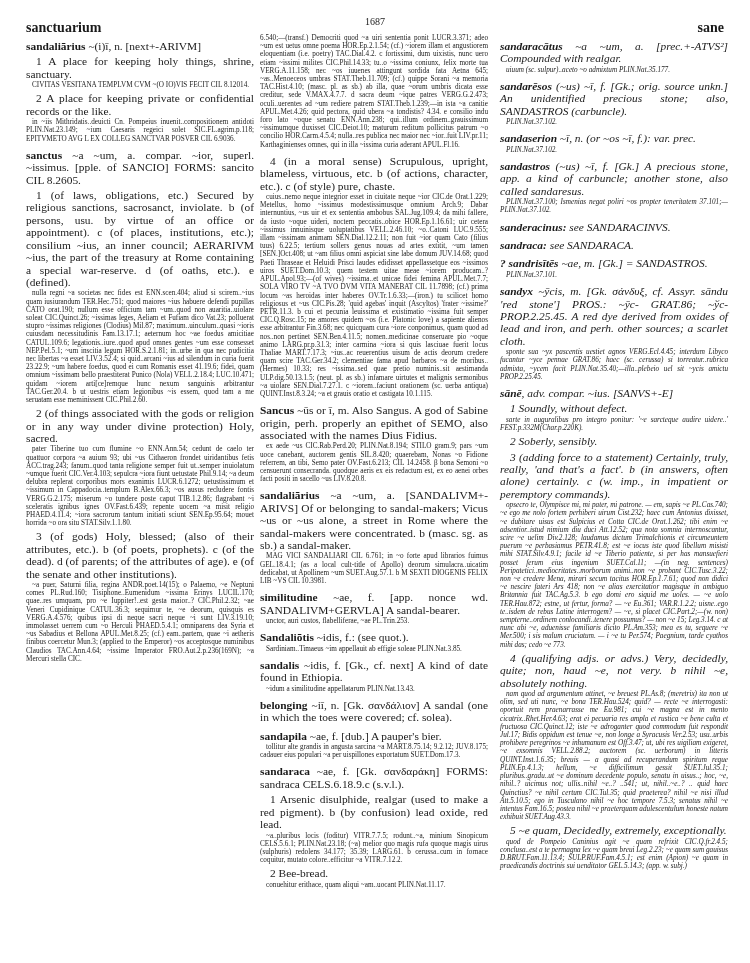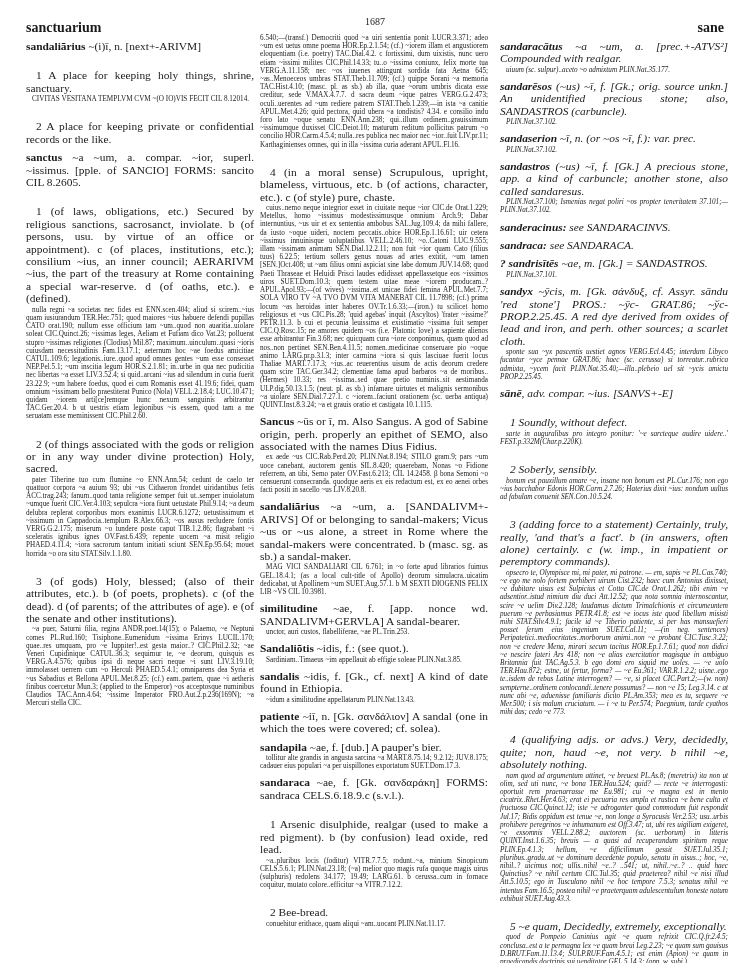--- a/index.html
+++ b/index.html
@@ -8,38 +8,39 @@
   .running-head { position: absolute; top: 20px; font-weight: bold; font-size: 14px; font-family: "Liberation Serif", serif; }
   .rh-left { left: 26px; }
   .rh-right { right: 26px; }
   .page-number { position: absolute; top: 16px; left: 0; width: 750px; text-align: center; font-size: 10px; font-family: "Liberation Serif", serif; }
   .col { position: absolute; top: 40px; width: 228px; font-family: "Liberation Serif", serif; }
   .col1 { left: 26px; }
   .col2 { left: 260px; top: 34px; }
   .col3 { left: 500px; font-style: italic; }
   .entry { margin: 0 0 6px 0; }
   .def { font-size: 11.4px; line-height: 12.4px; text-align: justify; margin: 0 0 1px 0; }
-  .def.sense { text-indent: 10px; margin-top: 17px; }
+  .def.sense { text-indent: 10px; margin-top: 3px; }
   .hw { font-weight: bold; }
   .cite { font-size: 7.2px; line-height: 8.2px; text-align: justify; margin: 0 0 2px 0; text-indent: 6px; color: #222; }
 </style>
 </head>
 <body>
 
 <div class="page">
   <div class="running-head rh-left">sanctuarium</div>
   <div class="page-number">1687</div>
   <div class="running-head rh-right">sane</div>
 
   <div class="col col1">
     <div class="entry">
       <p class="def"><span class="hw">sandaliārius</span> <span>~(i)ī, n. [next+-ARIVM]</span></p>
       <p class="def sense">1 A place for keeping holy things, shrine, sanctuary.</p>
       <p class="cite">CIVITAS VESITANA TEMPLVM CVM ~(O IO)VIS FECIT CIL 8.12014.</p>
       <p class="def sense">2 A place for keeping private or confidential records or the like.</p>
+      <p class="cite">in ~iis Mithridatis..deuicti Cn. Pompeius inuenit..compositionem antidoti PLIN.Nat.23.149; ~ium Caesaris regeici solet SIC.FL.agrim.p.118; EPITVMETO AVG L EX COLLEG SANCTVAR POSVER CIL 6.9036.</p>
     </div>
     <div class="entry">
       <p class="def"><span class="hw">sanctus</span> <span>~a ~um, a. compar. ~ior, superl. ~issimus. [pple. of SANCIO] FORMS: sancito CIL 8.2605.</span></p>
       <p class="def sense">1 (of laws, obligations, etc.) Secured by religious sanctions, sacrosanct, inviolate. b (of persons, usu. by virtue of an office or appointment). c (of places, institutions, etc.); consilium ~ius, an inner council; AERARIVM ~ius, the part of the treasury at Rome containing a special war-reserve. d (of oaths, etc.). e (defined).</p>
       <p class="cite">nulla regni ~a societas nec fides est ENN.scen.404; aliud si scirem..~ius quam iusiurandum TER.Hec.751; quod maiores ~ius habuere defendi pupillas CATO orat.190; nullum esse officium tam ~um..quod non auaritia..uiolare soleat CIC.Quinct.26; ~issimas leges, Aeliam et Fufiam dico Vat.23; polluerat stupro ~issimas religiones (Clodius) Mil.87; maximum..uinculum..quasi ~ioris cuiusdam necessitudinis Fam.13.17.1; aeternum hoc ~ae foedus amicitiae CATUL.109.6; legationis..iure..quod apud omnes gentes ~um esse consesset NEP.Pel.5.1; ~um inscitia legum HOR.S.2.1.81; in..urbe in qua nec pudicitia nec libertas ~a esset LIV.3.52.4; si quid..arcani ~ius ad silendum in curia fuerit 23.22.9; ~um habere foedus, quod ei cum Romanis esset 41.19.6; fidei, quam omnium ~issimam bello praestiterat Punico (Nola) VELL.2.18.4; LUC.10.471; quidam ~iorem arti[ce]remque hunc nexum sanguinis arbitrantur TAC.Ger.20.4. b ut uestris etiam legionibus ~is essem, quod tam a me seruatam esse meminissent CIC.Phil.2.60.</p>
       <p class="def sense">2 (of things associated with the gods or religion or in any way under divine protection) Holy, sacred.</p>
       <p class="cite">pater Tiberine tuo cum flumine ~o ENN.Ann.54; cedunt de caelo ter quattuor corpora ~a auium 93; ubi ~us Cithaeron frondet uiridantibus fetis ACC.trag.243; fanum..quod tanta religione semper fuit ut..semper inuiolatum ~umque fuerit CIC.Ver.4.103; sepulcra ~iora fiunt uetustate Phil.9.14; ~a deum delubra replerat corporibus mors exanimis LUCR.6.1272; uetustissimum et ~issimum in Cappadocia..templum B.Alex.66.3; ~os ausus recludere fontis VERG.G.2.175; miserum ~o tundere poste caput TIB.1.2.86; flagrabant ~i sceleratis ignibus ignes OV.Fast.6.439; repente uocem ~a misit religio PHAED.4.11.4; ~iora sacrorum tantum initiati sciunt SEN.Ep.95.64; mouet horrida ~o ora situ STAT.Silv.1.1.80.</p>
       <p class="def sense">3 (of gods) Holy, blessed; (also of their attributes, etc.). b (of poets, prophets). c (of the dead). d (of parents; of the attributes of age). e (of the senate and other institutions).</p>
       <p class="cite">~a puer, Saturni filia, regina ANDR.poet.14(15); o Palaemo, ~e Neptuni comes PL.Rud.160; Tisiphone..Eumenidum ~issima Erinys LUCIL.170; quae..res umquam, pro ~e Iuppiter!..est gesta maior..? CIC.Phil.2.32; ~ae Veneri Cupidinique CATUL.36.3; sequimur te, ~e deorum, quisquis es VERG.A.4.576; quibus ipsi di neque sacri neque ~i sunt LIV.3.19.10; immolasset uerrem cum ~o Herculi PHAED.5.4.1; omniparens dea Syria et ~us Sabadius et Bellona APUL.Met.8.25; (cf.) eam..partem, quae ~i aetheris finibus coercetur Mun.3; (applied to the Emperor) ~os acceptosque numinibus Claudios TAC.Ann.4.64; ~issime Imperator FRO.Aut.2.p.236(169N); ~a Mercuri stella CIC.</p>
     </div>
@@ -67,30 +68,30 @@
     </div>
     <div class="entry">
       <p class="def"><span class="hw">Sandaliōtis</span> <span>~idis, f.: (see quot.).</span></p>
       <p class="cite">Sardiniam..Timaeus ~im appellauit ab effigie soleae PLIN.Nat.3.85.</p>
     </div>
     <div class="entry">
       <p class="def"><span class="hw">sandalis</span> <span>~idis, f. [Gk., cf. next] A kind of date found in Ethiopia.</span></p>
       <p class="cite">~idum a similitudine appellatarum PLIN.Nat.13.43.</p>
     </div>
     <div class="entry">
-      <p class="def"><span class="hw">patiente</span> <span>~iī, n. [Gk. σανδάλιον] A sandal (one in which the toes were covered; cf. solea).</span></p>
+      <p class="def"><span class="hw">belonging</span> <span>~iī, n. [Gk. σανδάλιον] A sandal (one in which the toes were covered; cf. solea).</span></p>
     </div>
     <div class="entry">
       <p class="def"><span class="hw">sandapila</span> <span>~ae, f. [dub.] A pauper's bier.</span></p>
       <p class="cite">tollitur alte grandis in angusta sarcina ~a MART.8.75.14; 9.2.12; JUV.8.175; cadauer eius populari ~a per uispillones exportatum SUET.Dom.17.3.</p>
     </div>
     <div class="entry">
       <p class="def"><span class="hw">sandaraca</span> <span>~ae, f. [Gk. σανδαράκη] FORMS: sandraca CELS.6.18.9.c (s.v.l.).</span></p>
       <p class="def sense">1 Arsenic disulphide, realgar (used to make a red pigment). b (by confusion) lead oxide, red lead.</p>
-      <p class="cite">~a..pluribus locis (foditur) VITR.7.7.5; rodunt..~a, minium Sinopicum CELS.5.6.1; PLIN.Nat.23.18; (~a) melior quo magis rufa quoque magis uirus (sulphuris) redolens 34.177; 19.49; LARG.61. b cerussa..cum in fornace coquitur, mutato colore..efficitur ~a VITR.7.12.2.</p>
+      <p class="cite">~a..pluribus locis (foditur) VITR.7.7.5; rodunt..~a, minium Sinopicum CELS.5.6.1; PLIN.Nat.23.18; (~a) melior quo magis rufa quoque magis uirus (sulphuris) redolens 34.177; 35.39; LARG.61. b cerussa..cum in fornace coquitur, mutato colore..efficitur ~a VITR.7.12.2.</p>
       <p class="def sense">2 Bee-bread.</p>
       <p class="cite">conuehitur erithace, quam aliqui ~am..uocant PLIN.Nat.11.17.</p>
     </div>
   </div>
 
   <div class="col col3">
     <div class="entry">
       <p class="def"><span class="hw">sandaracātus</span> <span>~a ~um, a. [prec.+-ATVS²] Compounded with realgar.</span></p>
       <p class="cite">uiuum (sc. sulpur)..aceto ~o admixtum PLIN.Nat.35.177.</p>
     </div>
@@ -118,21 +119,20 @@
     </div>
     <div class="entry">
       <p class="def"><span class="hw">sandyx</span> <span>~ȳcis, m. [Gk. σάνδυξ, cf. Assyr. sāndu 'red stone'] PROS.: ~ȳc- GRAT.86; ~ўc- PROP.2.25.45. A red dye derived from oxides of lead and iron, and perh. other sources; a scarlet cloth.</span></p>
       <p class="cite">sponte sua ~yx pascentis uestiet agnos VERG.Ecl.4.45; interdum Libyco fucantur ~yce pennae GRAT.86; haec (sc. cerussa) si torreatur..rubrica admixta, ~ycem facit PLIN.Nat.35.40;—illa..plebeio uel sit ~ycis amictu PROP.2.25.45.</p>
     </div>
     <div class="entry">
       <p class="def"><span class="hw">sānē</span>, <span>adv. compar. ~ius. [SANVS+-E]</span></p>
       <p class="def sense">1 Soundly, without defect.</p>
       <p class="cite">sarte in auguralibus pro integro ponitur: '~e sarcteque audire uidere..' FEST.p.332M(Char.p.220K).</p>
       <p class="def sense">2 Soberly, sensibly.</p>
-      <p class="cite">bonum est pauxillum amare ~e, insane non bonum est PL.Cur.176; non ego ~ius bacchabor Edonis HOR.Carm.2.7.26; Haterius dixit ~ius: nondum uultus ad fabulam conuenit SEN.Con.10.5.24.</p>
       <p class="def sense">3 (adding force to a statement) Certainly, truly, really, 'and that's a fact'. b (in answers, often alone) certainly. c (w. imp., in impatient or peremptory commands).</p>
       <p class="cite">opsecro te, Olympisce mi, mi pater, mi patrone. — em, sapis ~e PL.Cas.740; ~e ego me nolo fortem perhiberi uirum Cist.232; haec cum Antonius dixisset, ~e dubitare uisus est Sulpicius et Cotta CIC.de Orat.1.262; tibi enim ~e adsentior..istud nimium diu duci Att.12.52; qua nota somnia internoscantur, scire ~e uelim Div.2.128; laudamus dictum Trimalchionis et circumeuntem puerum ~e perbasiamus PETR.41.8; est ~e iocus iste quod libellum misisti mihi STAT.Silv.4.9.1; facile id ~e Tiberio patiente, si per has mansuefieri posset ferum eius ingenium SUET.Cal.11; —(in neg. sentences) Peripatetici..mediocritates..morborum animi..non ~e probant CIC.Tusc.3.22; non ~e credere Mena, mirari secum tacitus HOR.Ep.1.7.61; quod non didici ~e nescire fateri Ars 418; non ~e alias exercitatior magisque in ambiguo Britannia fuit TAC.Ag.5.3. b ego domi ero siquid me uoles. — ~e uolo TER.Hau.872; estne, ut fertur, forma? — ~e Eu.361; VAR.R.1.2.2; uisne..ego te..isdem de rebus Latine interrogem? — ~e, si placet CIC.Part.2;—(w. non) sempterne..ordinem conlocandi..tenere possumus? — non ~e 15; Leg.3.14. c at nunc abi ~e, aduenisse familiaris dicito PL.Am.353; mea es tu, sequere ~e Mer.500; i sis malum cruciatum. — i ~e tu Per.574; Paegnium, tarde cyathos mihi das; cedo ~e 773.</p>
       <p class="def sense">4 (qualifying adjs. or advs.) Very, decidedly, quite; non, haud ~e, not very. b nihil ~e, absolutely nothing.</p>
       <p class="cite">nam quod ad argumentum attinet, ~e breuest PL.As.8; (meretrix) ita non ut olim, sed uti nunc, ~e bona TER.Hau.524; quid? — recte ~e interrogasti: oportuit rem praenarrasse me Eu.981; cui ~e magna est in mento cicatrix..Rhet.Her.4.63; erat ei pecuaria res ampla et rustica ~e bene culta et fructuosa CIC.Quinct.12; iste ~e adroganter quod commodum fuit respondit Jul.17; Bidis oppidum est tenue ~e, non longe a Syracusis Ver.2.53; usu..urbis prohibere peregrinos ~e inhumanum est Off.3.47; ut, ubi res uigiliam exigeret, ~e exsomnis VELL.2.88.2; auctorem (sc. uerborum) in litteris QUINT.Inst.1.6.35; breuis — a quasi ad recuperandum spiritum reque PLIN.Ep.4.1.3; hellum, ~e difficilimum gessit SUET.Jul.35.1; pluribus..gradu..ut ~e dominum decedente populo, senatu in uisus..; hoc, ~e, nihil..? uicimus not; ullis..nihil ~e..? ..541; ut, nihil..~e..? .. quid haec Quinctius? ~e nihil certum CIC.Tul.35; quid praeterea? nihil ~e nisi illud Att.5.10.5; ego in Tusculano nihil ~e hoc tempore 7.5.3; senatus nihil ~e intentus Fam.16.5; postea nihil ~e praeterquam adulescentulum honeste natum exhibuit SUET.Aug.43.3.</p>
       <p class="def sense">5 ~e quam, Decidedly, extremely, exceptionally.</p>
       <p class="cite">quod de Pompeio Caninius agit ~e quam refrixit CIC.Q.fr.2.4.5; conclusa..est a te permagna lex ~e quam breui Leg.2.23; ~e quam sum gauisus D.BRUT.Fam.11.13.4; SULP.RUF.Fam.4.5.1; est enim (Apion) ~e quam in praedicandis doctrinis sui uenditator GEL.5.14.3; (app. w. subj.)</p>
     </div>
   </div>
 </div>
 

